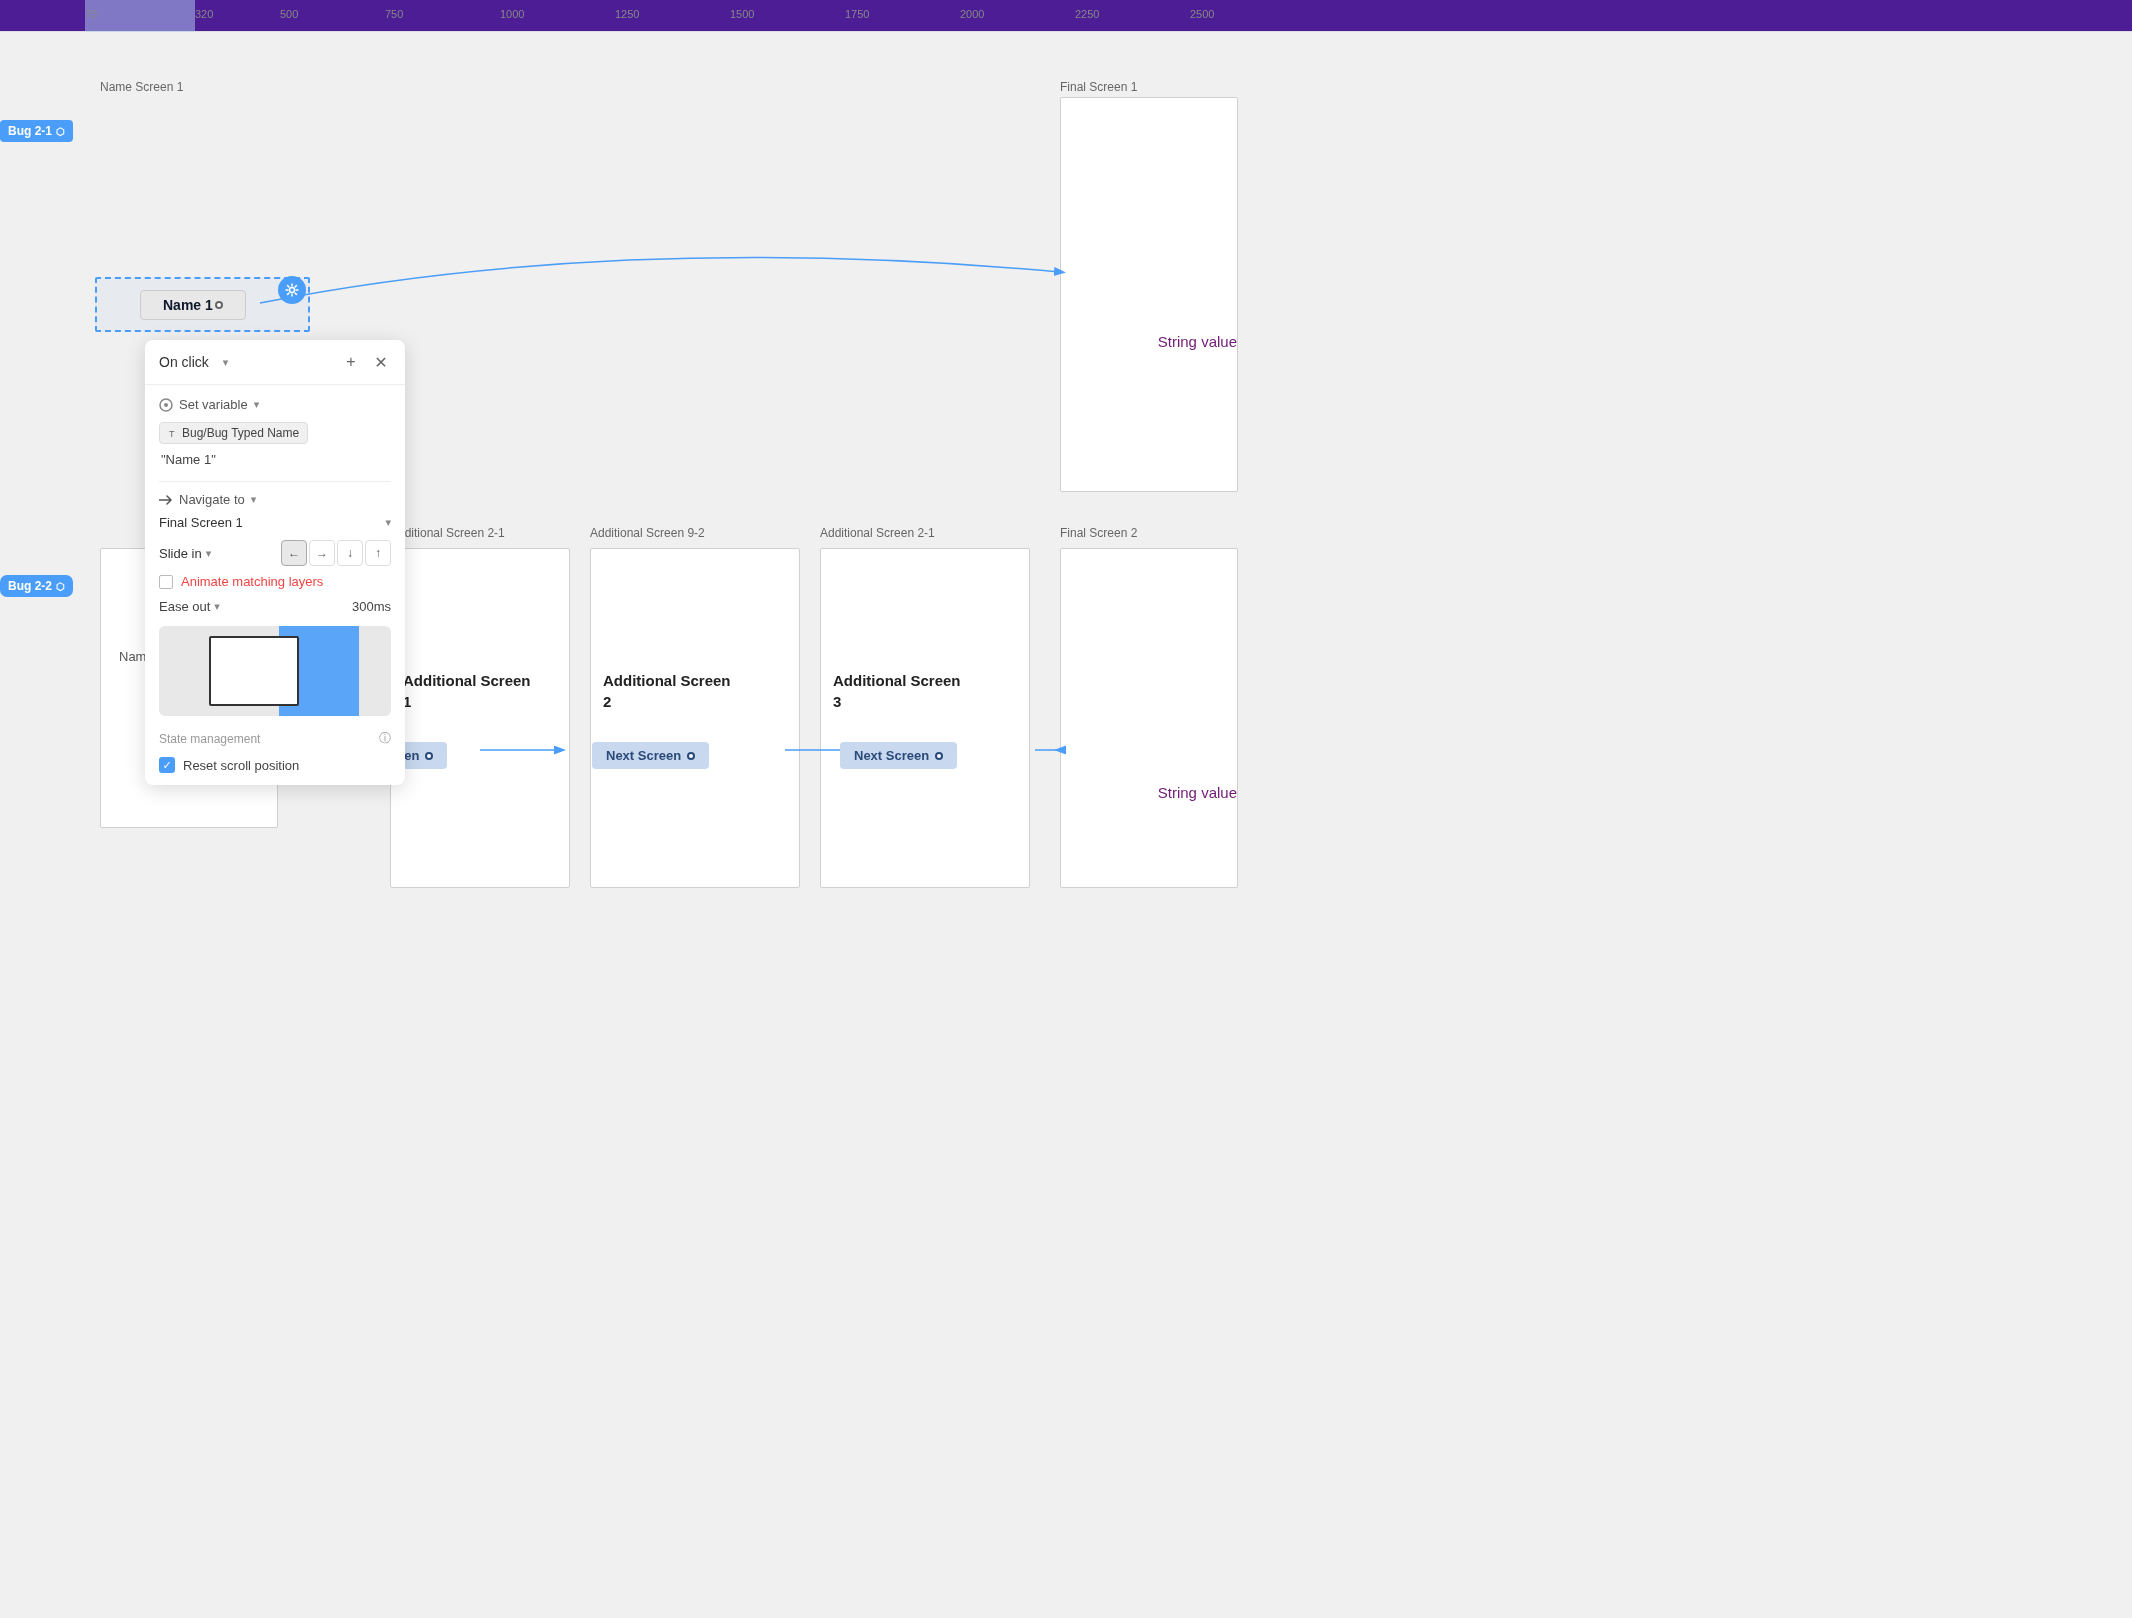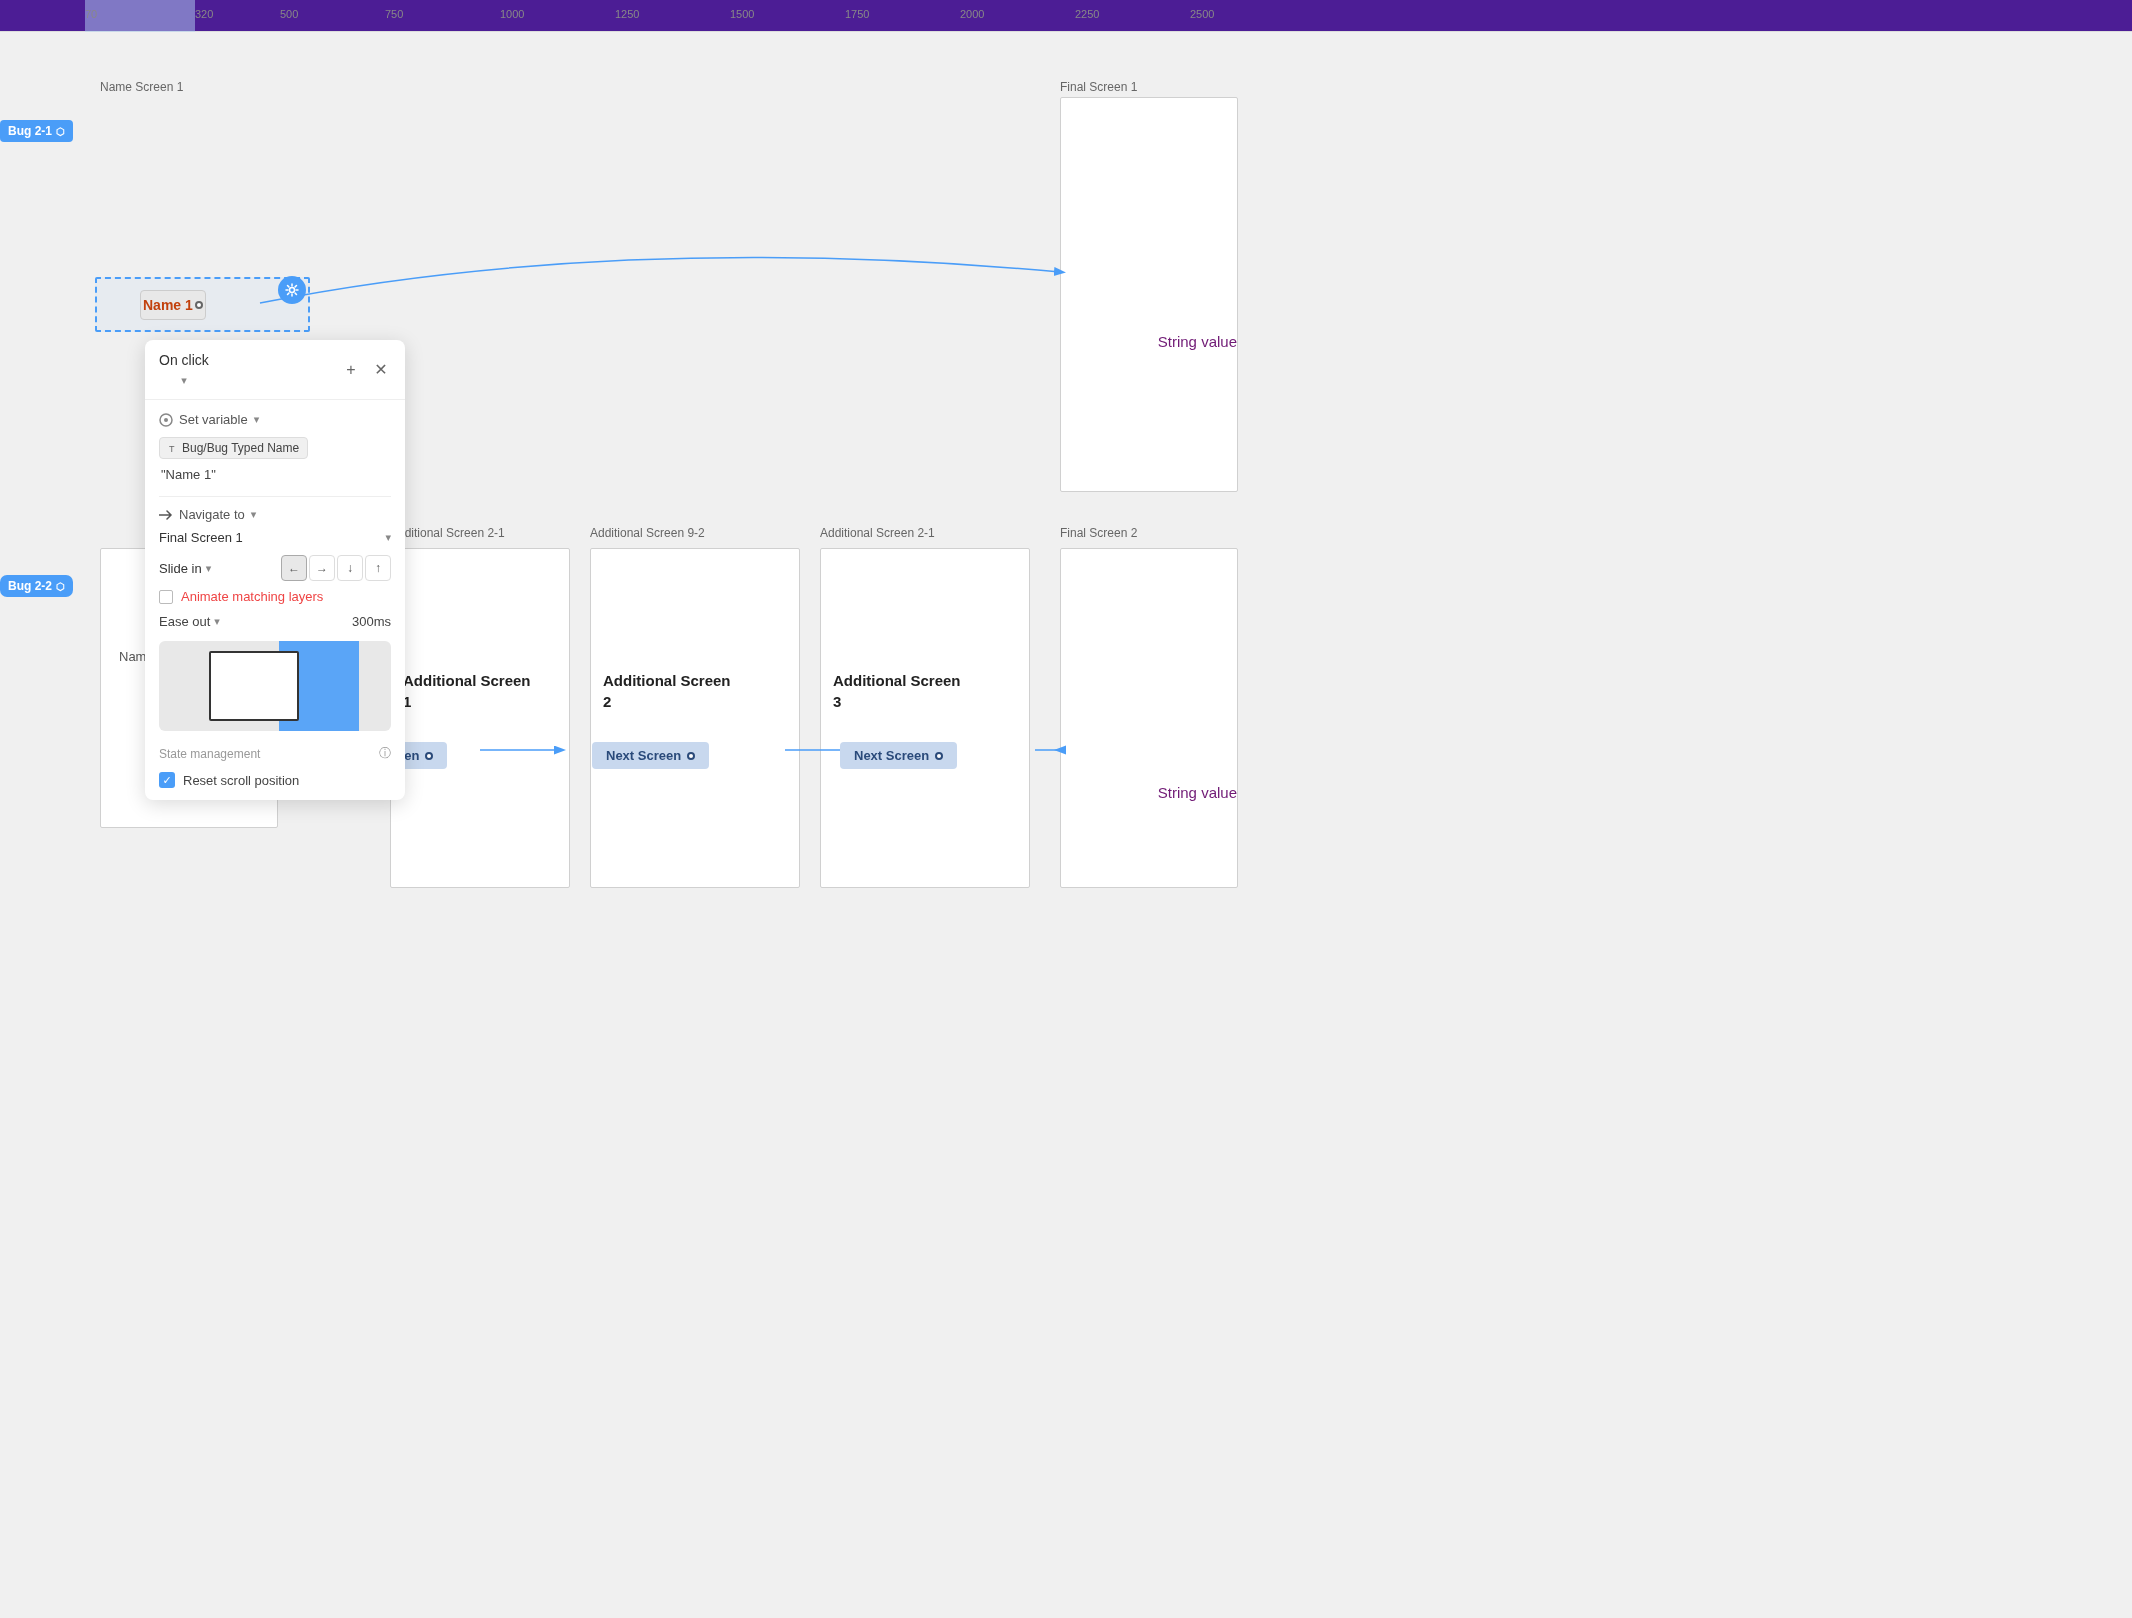--- a/index.html
+++ b/index.html
@@ -80,24 +80,24 @@
       white-space: nowrap;
       z-index: 10;
     }
 
     
     .name-button {
       position: absolute;
       background: #e8e8e8;
       border: 1px solid #ccc;
       border-radius: 4px;
-      padding: 6px 2px;
+      padding: 6px 22px;
       font-size: 14px;
       font-weight: 600;
-      color: #c2410c;
+      color: #0f172a;
       display: flex;
       align-items: center;
       gap: 2px;
       cursor: pointer;
       z-index: 5;
     }
     .name-button .dot {
       width: 8px;
       height: 8px;
       border: 2px solid #666;
@@ -141,25 +141,24 @@
     .popup-header {
       display: flex;
       align-items: center;
       justify-content: space-between;
       padding: 12px 14px;
       border-bottom: 1px solid #eee;
     }
     .popup-header-left {
       display: flex;
       align-items: center;
-      gap: 6px;
+      gap: 14px;
       font-size: 14px;
       font-weight: 500;
       color: #333;
-      flex-direction: column;
     }
     .popup-header-actions {
       display: flex;
       align-items: center;
       gap: 10px;
     }
     .icon-btn {
       background: none;
       border: none;
       cursor: pointer;

